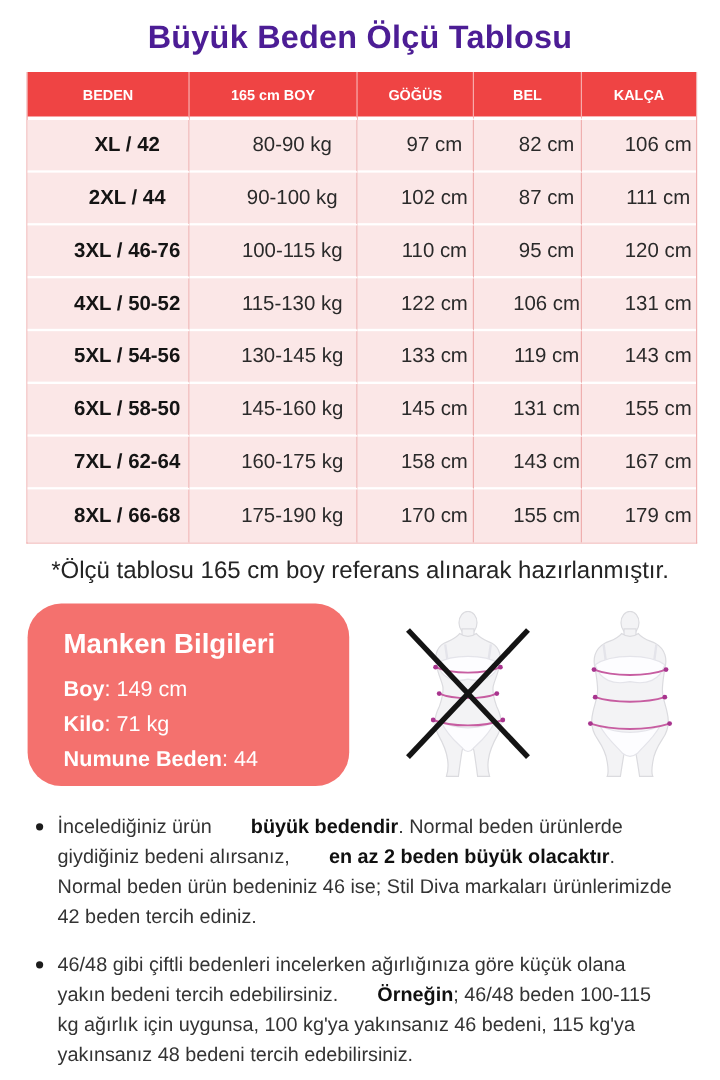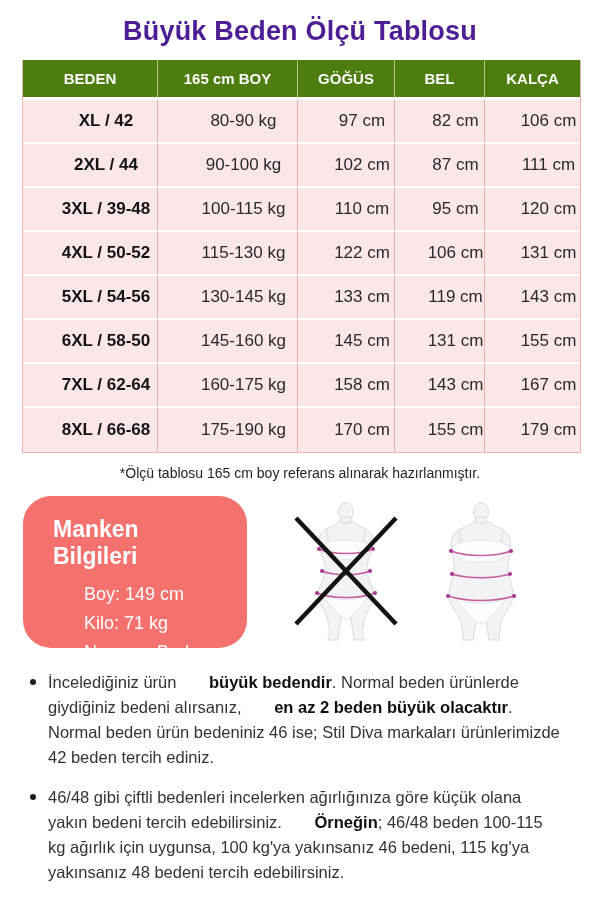--- a/index.html
+++ b/index.html
@@ -10,38 +10,38 @@
 
   
   .title { margin-top:16px; text-align:center; font-size:27px; font-weight:bold;
            color:#4c1d95; letter-spacing:.2px; }
 
   
   .table-wrap { margin:13px auto 0 22px; width:557px; }
   table { width:100%; table-layout:fixed; border-collapse:separate; border-spacing:0;
           border:1px solid #F0B2B2; border-top:none; }
   col.c1{width:135px} col.c2{width:140px} col.c3{width:97px} col.c4{width:90px} col.c5{width:95px}
-  th { background:#4d7c0f; color:#fff; font-size:15px; font-weight:bold; height:40px;
+  th { background:#ef4444; color:#fff; font-size:12px; font-weight:bold; height:40px;
        border-right:1px solid rgba(255,255,255,.55); border-bottom:3px solid #fff; }
   th:last-child { border-right:none; }
   td { background:#FBE7E7; height:44px; text-align:center; font-size:17px; color:#2A2A2A;
        border-right:1px solid #EFAFAF; border-bottom:2px solid #fff;padding-left:32px; }
   td:last-child { border-right:none; }
   tr:last-child td { border-bottom:none; }
   td.size { font-weight:bold; color:#141414; }
 
-  .footnote { margin-top:12px; text-align:center; font-size:14px; color:#242424; }
+  .footnote { margin-top:12px; text-align:center; font-size:20px; color:#242424; }
 
   
   .model-section { margin:15px 0 0 23px; display:flex; align-items:center; }
-  .model-card { width:224px; height:152px; background:#F4716E; border-radius:28px;
+  .model-card { width:268px; height:152px; background:#F4716E; border-radius:28px;
                 padding:20px 20px 0 30px; color:#fff; }
   .model-card h2 { font-size:23px; font-weight:bold; margin-bottom:10px; }
   .model-card .line { font-size:18px; line-height:29px; }
-  .model-card .line b { font-weight:normal;margin-left:31px; }
+  .model-card .line b { font-weight:bold; }
 
   .figures { display:flex; align-items:center; padding-left:43px; gap:23px; }
   .fig { position:relative; width:112px; height:140px; }
   .fig svg { display:block; }
   .xmark { position:absolute; left:0; top:0; }
 
   
   .notes { margin:22px 0 0 30px; width:540px; }
   .note { display:flex; gap:12px; margin-bottom:15px; width:532px; }
   .dot { flex:0 0 auto; width:6px; height:6px; border-radius:50%; background:#1c1c1c; margin-top:9px; }
@@ -82,21 +82,21 @@
           <td>106 cm</td>
         </tr>
         <tr>
           <td class="size">2XL / 44</td>
           <td>90-100 kg</td>
           <td>102 cm</td>
           <td>87 cm</td>
           <td>111 cm</td>
         </tr>
         <tr>
-          <td class="size">3XL / 39-48</td>
+          <td class="size">3XL / 46-76</td>
           <td>100-115 kg</td>
           <td>110 cm</td>
           <td>95 cm</td>
           <td>120 cm</td>
         </tr>
         <tr>
           <td class="size">4XL / 50-52</td>
           <td>115-130 kg</td>
           <td>122 cm</td>
           <td>106 cm</td>

